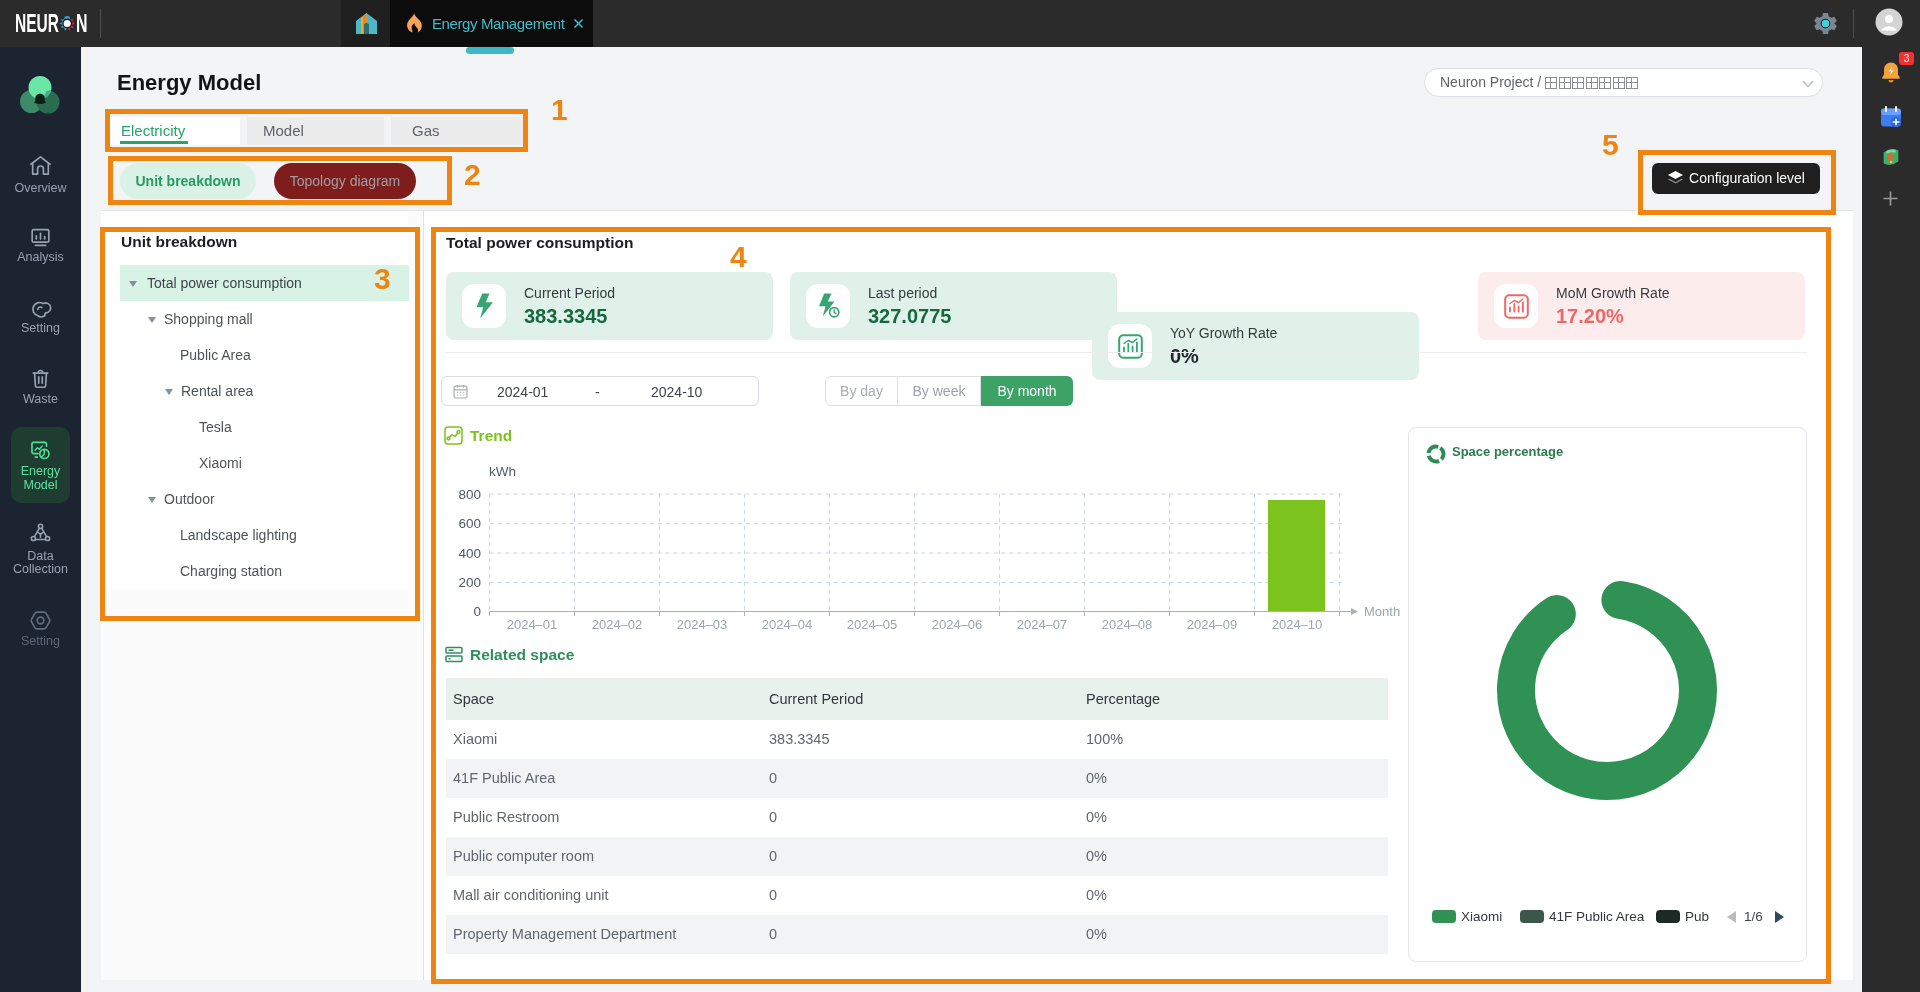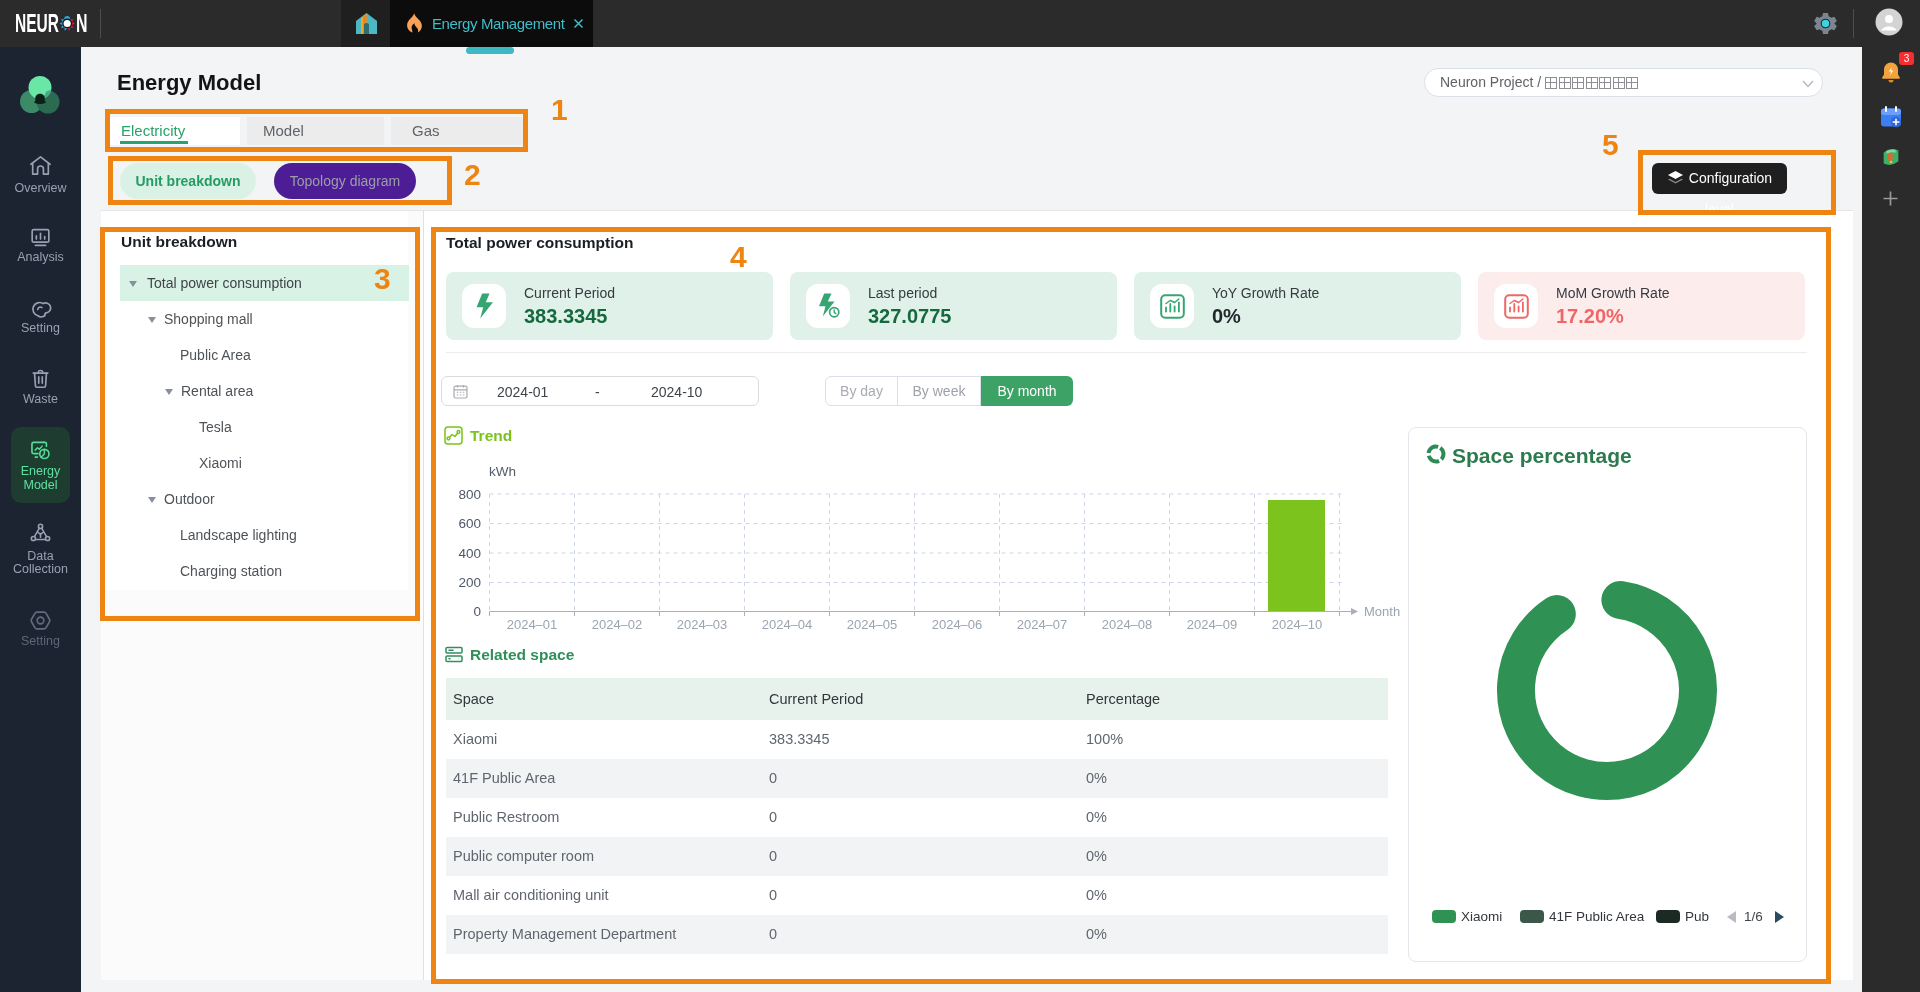--- a/index.html
+++ b/index.html
@@ -22,21 +22,21 @@
 .semblock { position:absolute; left:11px; top:380px; width:59px; height:76px; background:#1e3c2f; border-radius:10px; }
 
 
 #rightbar { position:absolute; right:0; top:0; width:58px; height:992px; background:#2b2b2b; }
 
 
 #maintitle { position:absolute; left:117px; top:70px; font-size:22px; font-weight:bold; color:#141414; }
 #projselect { position:absolute; left:1424px; top:68px; width:399px; height:29px; background:#fff; border:1px solid #dcdfe6; border-radius:15px; font-size:14px; color:#606266; line-height:27px; padding-left:15px; }
 .tab { position:absolute; top:117px; height:28px; font-size:15px; line-height:28px; }
 .pill { position:absolute; top:163px; height:36px; border-radius:18px; font-size:14px; line-height:36px; text-align:center; }
-#cfgbtn { position:absolute; left:1652px; top:163px; width:135px; height:31px; background:#1f1f1f; border-radius:6px; color:#fff; font-size:14px; line-height:31px; text-align:center; }
+#cfgbtn { position:absolute; left:1652px; top:163px; width:168px; height:31px; background:#1f1f1f; border-radius:6px; color:#fff; font-size:14px; line-height:31px; text-align:center; }
 
 
 #card { position:absolute; left:101px; top:210px; width:1752px; height:770px; background:#fbfbfc; border-top:1px solid #e4e5e7; }
 #treepanel { position:absolute; left:101px; top:211px; width:307px; height:379px; background:#fff; }
 #carddivider { position:absolute; left:423px; top:211px; width:1px; height:769px; background:#e0e1e3; }
 #rightwhite { position:absolute; left:424px; top:211px; width:1429px; height:769px; background:#fff; }
 .treerow { position:absolute; left:120px; width:289px; height:36px; font-size:14px; color:#4e5358; line-height:36px; }
 .caret { position:absolute; top:16px; width:0; height:0; border-left:4.5px solid transparent; border-right:4.5px solid transparent; border-top:6px solid #86909c; }
 
 
@@ -217,21 +217,21 @@
         <path d="M2 2 L7 7.5 L12 2" stroke="#b6b9bf" stroke-width="1.5" fill="none"></path>
       </svg>
   </div>
 
   <div class="tab" style="left:109px; width:131px; background:#fff; color:#27a36c; padding-left:12px;">Electricity</div>
   <div class="abs" style="left:120px; top:141px; width:68px; height:2.5px; background:#27a36c;"></div>
   <div class="tab" style="left:247px; width:137px; background:#ececed; color:#5f6368; padding-left:16px;">Model</div>
   <div class="tab" style="left:391px; width:132px; background:#ececed; color:#5f6368; padding-left:21px;">Gas</div>
 
   <div class="pill" style="left:120px; width:136px; background:#daf2e6; color:#259b64; font-weight:bold;">Unit breakdown</div>
-  <div class="pill" style="left:274px; width:142px; background:#4c1d95; color:#9b9fa5;">Topology diagram</div>
+  <div class="pill" style="left:274px; width:142px; background:#7f1d1d; color:#9b9fa5;">Topology diagram</div>
 
   <div id="cfgbtn">
     <svg class="abs" style="left:15px; top:7px;" width="17" height="17" viewBox="0 0 17 17">
       <path d="M8.5 1 L16 5 L8.5 9 L1 5 Z" fill="#fff"></path>
       <path d="M2.5 8.7 L8.5 11.9 L14.5 8.7 L16 9.5 L8.5 13.5 L1 9.5 Z" fill="#8a8a8a"></path>
     </svg>
     <span style="padding-left:22px;">Configuration level</span>
   </div>
 
   <div class="abs" style="left:121px; top:233px; font-size:15.5px; font-weight:bold; color:#1b1f24;">Unit breakdown</div>
@@ -258,21 +258,21 @@
     </div>
     <div class="scard" style="left:790px;">
       <div class="sicon"><svg style="margin:9px 0 0 12px;" width="22" height="26" viewBox="0 0 22 26">
             <path d="M6.2 0.5 H13.5 L9.8 8.6 H16.5 L4.8 23.5 L7.5 13.2 H1 Z" fill="#37a572"></path>
             <circle cx="16.2" cy="19.2" r="4.6" fill="#fff" stroke="#37a572" stroke-width="1.7"></circle>
             <path d="M16.2 17 v2.4 l1.7 1.2" stroke="#37a572" stroke-width="1.4" fill="none" stroke-linecap="round"></path>
           </svg></div>
       <div class="slabel">Last period</div>
       <div class="sval">327.0775</div>
     </div>
-    <div class="scard" style="left:1134px;">
+    <div class="scard" style="left:1092px;margin-top:40px;">
       <div class="sicon"><svg style="margin:10px 0 0 10px;" width="25" height="25" viewBox="0 0 25 25" fill="none" stroke="#37a572" stroke-width="1.8" stroke-linecap="round" stroke-linejoin="round">
             <rect x="1.2" y="1.2" width="22.6" height="22.6" rx="4" stroke-width="2"></rect>
             <path d="M6 17.5 v-4 M10.3 17.5 v-7.5 M14.6 17.5 v-5 M18.9 17.5 v-9"></path>
             <path d="M6 9.5 l4.3 -3 l4.3 2 l4.3 -3.5" stroke-width="1.5"></path>
           </svg></div>
       <div class="slabel">YoY Growth Rate</div>
       <div class="sval" style="color:#23282e;">0%</div>
     </div>
     <div class="scard" style="left:1478px; background:#fdecec;">
       <div class="sicon"><svg style="margin:10px 0 0 10px;" width="25" height="25" viewBox="0 0 25 25" fill="none" stroke="#ee6766" stroke-width="1.8" stroke-linecap="round" stroke-linejoin="round">
@@ -364,21 +364,21 @@
     <div class="trow" style="top:837px; background:#f2f3f4;"><span style="padding-left:7px;">Public computer room</span><span class="tc2">0</span><span class="tc3">0%</span></div>
     <div class="trow" style="top:876px;"><span style="padding-left:7px;">Mall air conditioning unit</span><span class="tc2">0</span><span class="tc3">0%</span></div>
     <div class="trow" style="top:915px; background:#f2f3f4;"><span style="padding-left:7px;">Property Management Department</span><span class="tc2">0</span><span class="tc3">0%</span></div>
   </div>
 
   <div id="spacecard">
     <div class="abs" style="left:1408px; top:427px; width:399px; height:535px; background:#fff; border:1px solid #e3e6eb; border-radius:8px;"></div>
     <svg class="abs" style="left:1426px; top:444px;" width="20" height="20" viewBox="0 0 22 22">
       <circle cx="11" cy="11" r="8.2" fill="none" stroke="#2e8b55" stroke-width="4.4" stroke-dasharray="14.2 3" transform="rotate(-55 11 11)"></circle>
     </svg>
-    <div class="abs" style="left:1452px; top:444px; font-size:21px; font-weight:bold; color:#2c7a4e;">Space percentage</div>
+    <div class="abs" style="left:1452px; top:444px; font-size:13px; font-weight:bold; color:#2c7a4e;">Space percentage</div>
     <svg class="abs" style="left:1488px; top:571px;" width="240" height="240" viewBox="0 0 240 240">
       <path d="M132.4 29 A91 91 0 1 1 68.8 43.1" fill="none" stroke="#2f9154" stroke-width="38" stroke-linecap="round"></path>
     </svg>
     <div class="abs" style="left:1432px; top:910px; width:24px; height:13px; border-radius:4px; background:#2f9154;"></div>
     <div class="abs" style="left:1461px; top:909px; font-size:13.5px; color:#33373d;">Xiaomi</div>
     <div class="abs" style="left:1520px; top:910px; width:24px; height:13px; border-radius:4px; background:#3a574a;"></div>
     <div class="abs" style="left:1549px; top:909px; font-size:13.5px; color:#33373d;">41F Public Area</div>
     <div class="abs" style="left:1656px; top:910px; width:24px; height:13px; border-radius:4px; background:#1c2a24;"></div>
     <div class="abs" style="left:1685px; top:909px; font-size:13.5px; color:#33373d;">Pub</div>
     <div class="abs" style="left:1727px; top:911px; width:0; height:0; border-top:6px solid transparent; border-bottom:6px solid transparent; border-right:9px solid #b9bcc2;"></div>

